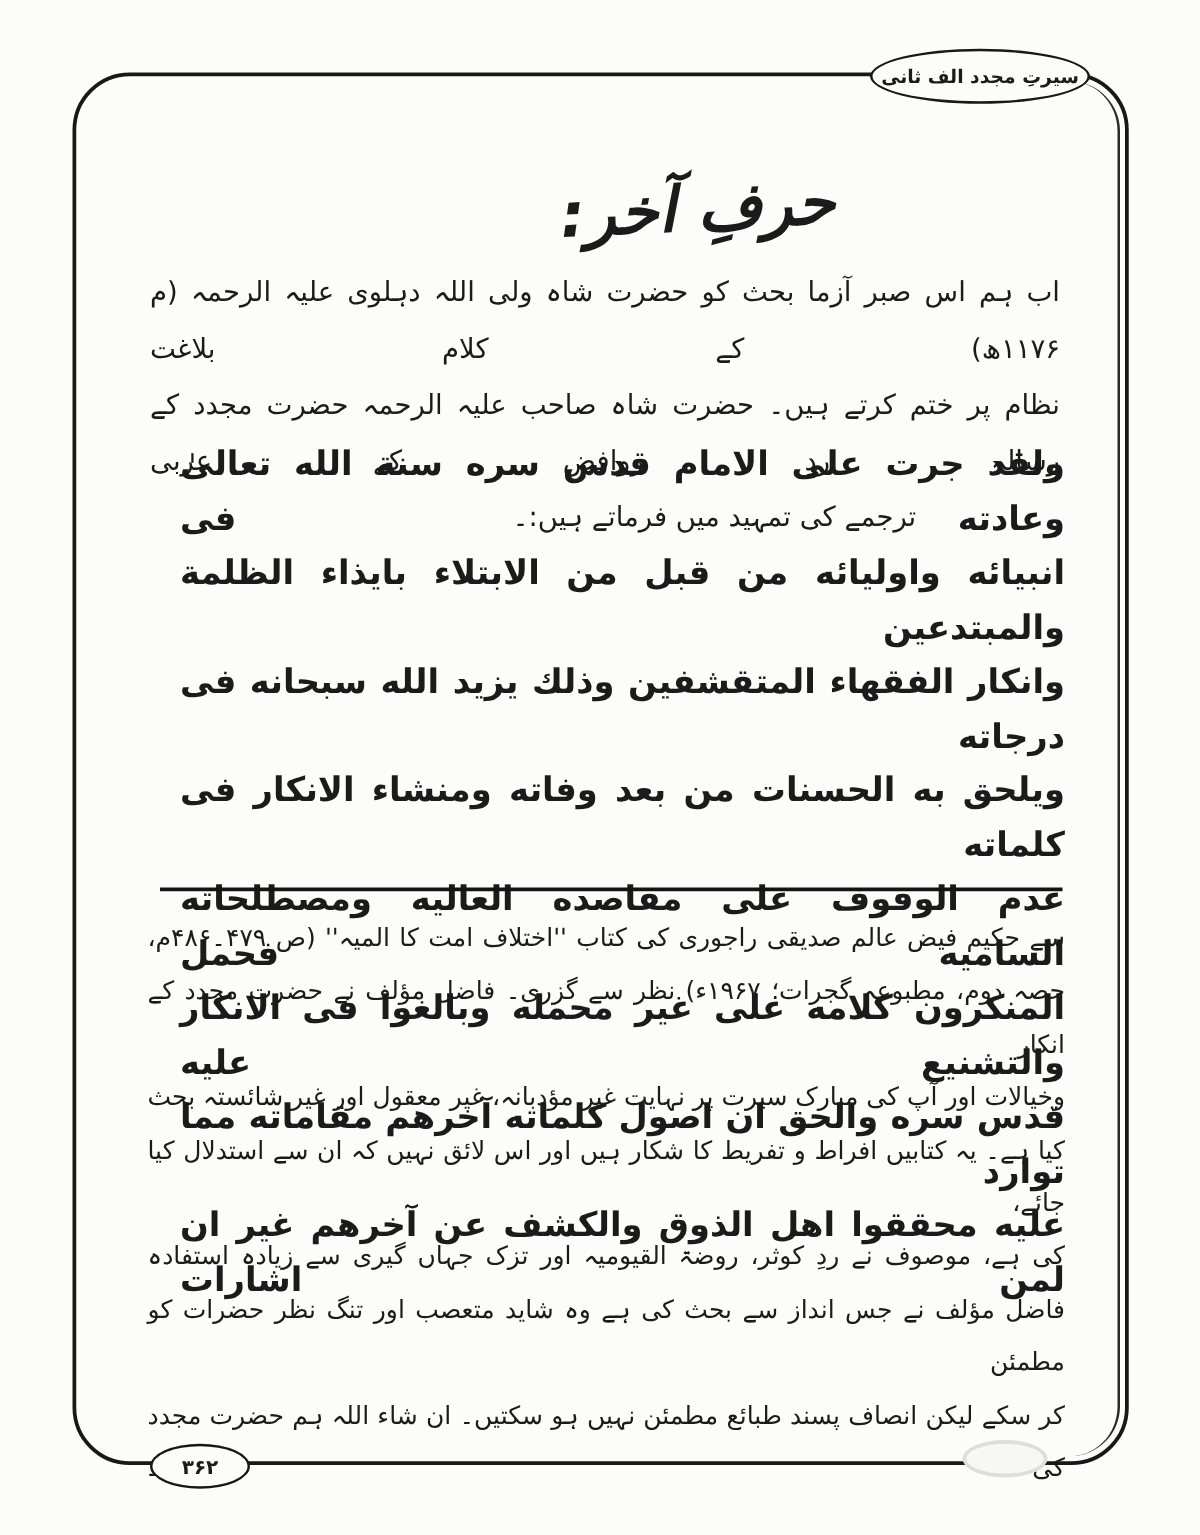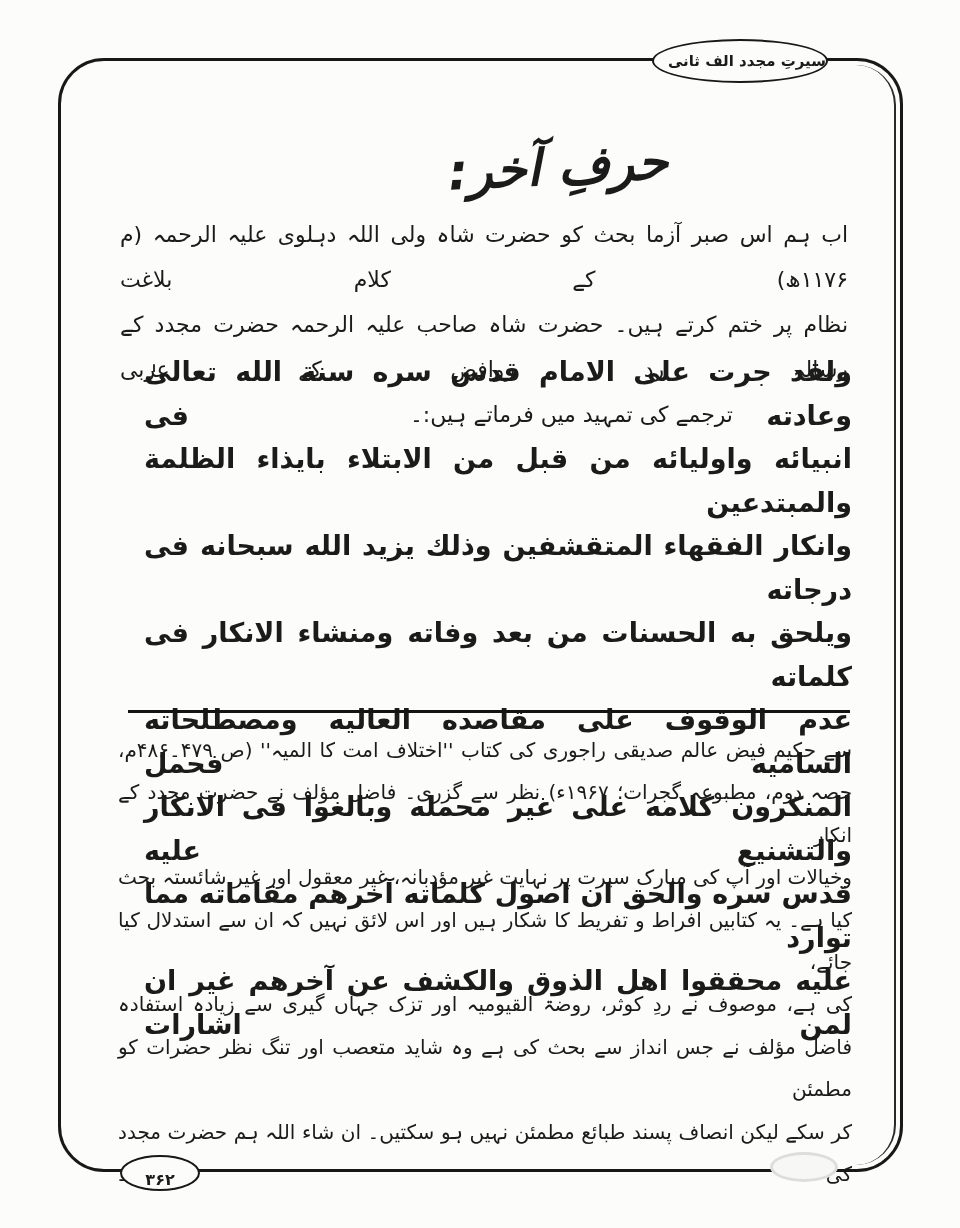--- a/index.html
+++ b/index.html
@@ -29,26 +29,26 @@
     content: "";
     position: absolute;
     top: 4px; right: 4px; bottom: 4px; left: 4px;
     border-right: 2px solid #2a2a2a;
     border-radius: 40px;
     pointer-events: none;
   }
   
   .title-oval {
     position: absolute;
-    left: 652px; top: 39px;
+    left: 696px; top: 39px;
     width: 172px; height: 40px;
     background: #fcfcfa;
     border: 2.5px solid #181818;
     border-radius: 50%;
-    display: flex; align-items: center; justify-content: flex-start;
+    display: flex; align-items: center; justify-content: center;
     z-index: 3;
   }
   .title-oval .t {
     font-size: 15px; font-weight: bold;
     white-space: nowrap;
   }
   
   .heading {
     position: absolute;
     top: 138px; right: 292px;
@@ -97,21 +97,21 @@
     line-height: 42.4px;
   }
   
   .page-oval {
     position: absolute;
     left: 120px; top: 1155px;
     width: 76px; height: 32px;
     background: #fcfcfa;
     border: 2.5px solid #181818;
     border-radius: 50%;
-    display: flex; align-items: flex-end; justify-content: center;
+    display: flex; align-items: center; justify-content: center;
     z-index: 3;
   }
   .page-oval .n {
     font-size: 16px; font-weight: bold;
   }
   
   .ghost-oval {
     position: absolute;
     left: 770px; top: 1152px;
     width: 62px; height: 24px;

